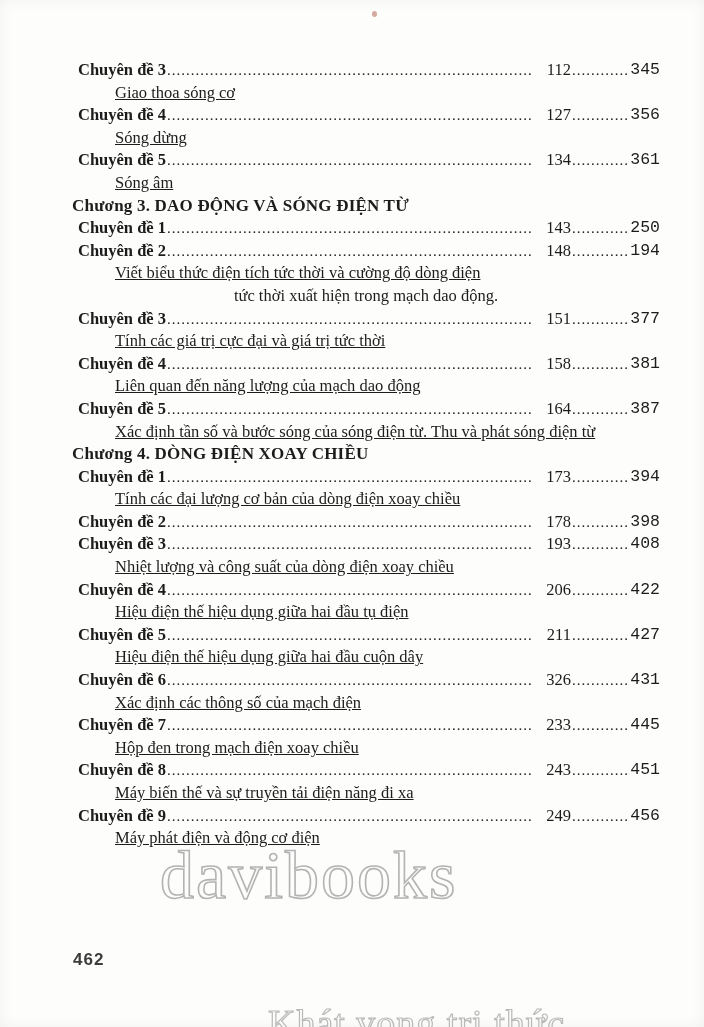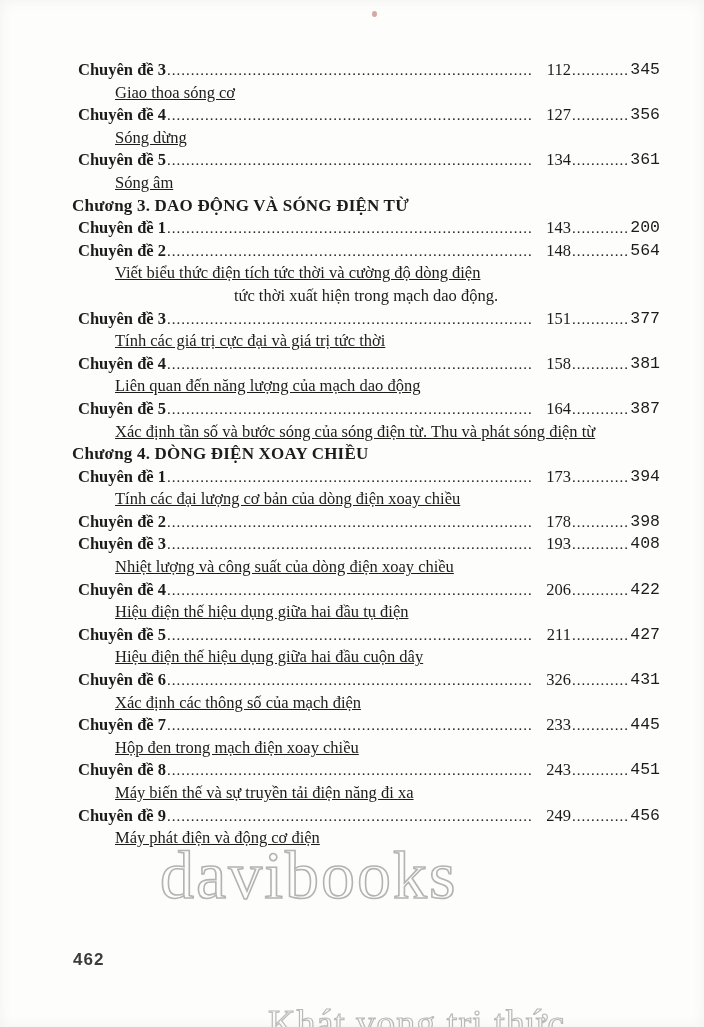--- a/index.html
+++ b/index.html
@@ -87,30 +87,30 @@
 
   <div class="row sub">Sóng âm</div>
 
   <div class="row chapter">Chương 3. DAO ĐỘNG VÀ SÓNG ĐIỆN TỪ</div>
 
   <div class="row entry">
     <span class="label">Chuyên đề 1</span>
     <span class="dots">................................................................................................................................................................</span>
     <span class="num1">143</span>
     <span class="dots dots2">................................................................................................................................................................</span>
-    <span class="num2">200</span>
+    <span class="num2">250</span>
   </div>
 
 
   <div class="row entry">
     <span class="label">Chuyên đề 2</span>
     <span class="dots">................................................................................................................................................................</span>
     <span class="num1">148</span>
     <span class="dots dots2">................................................................................................................................................................</span>
-    <span class="num2">564</span>
+    <span class="num2">194</span>
   </div>
 
   <div class="row sub">Viết biểu thức điện tích tức thời và cường độ dòng điện</div>
 
   <div class="row sub-right">tức thời xuất hiện trong mạch dao động.</div>
 
   <div class="row entry">
     <span class="label">Chuyên đề 3</span>
     <span class="dots">................................................................................................................................................................</span>
     <span class="num1">151</span>

